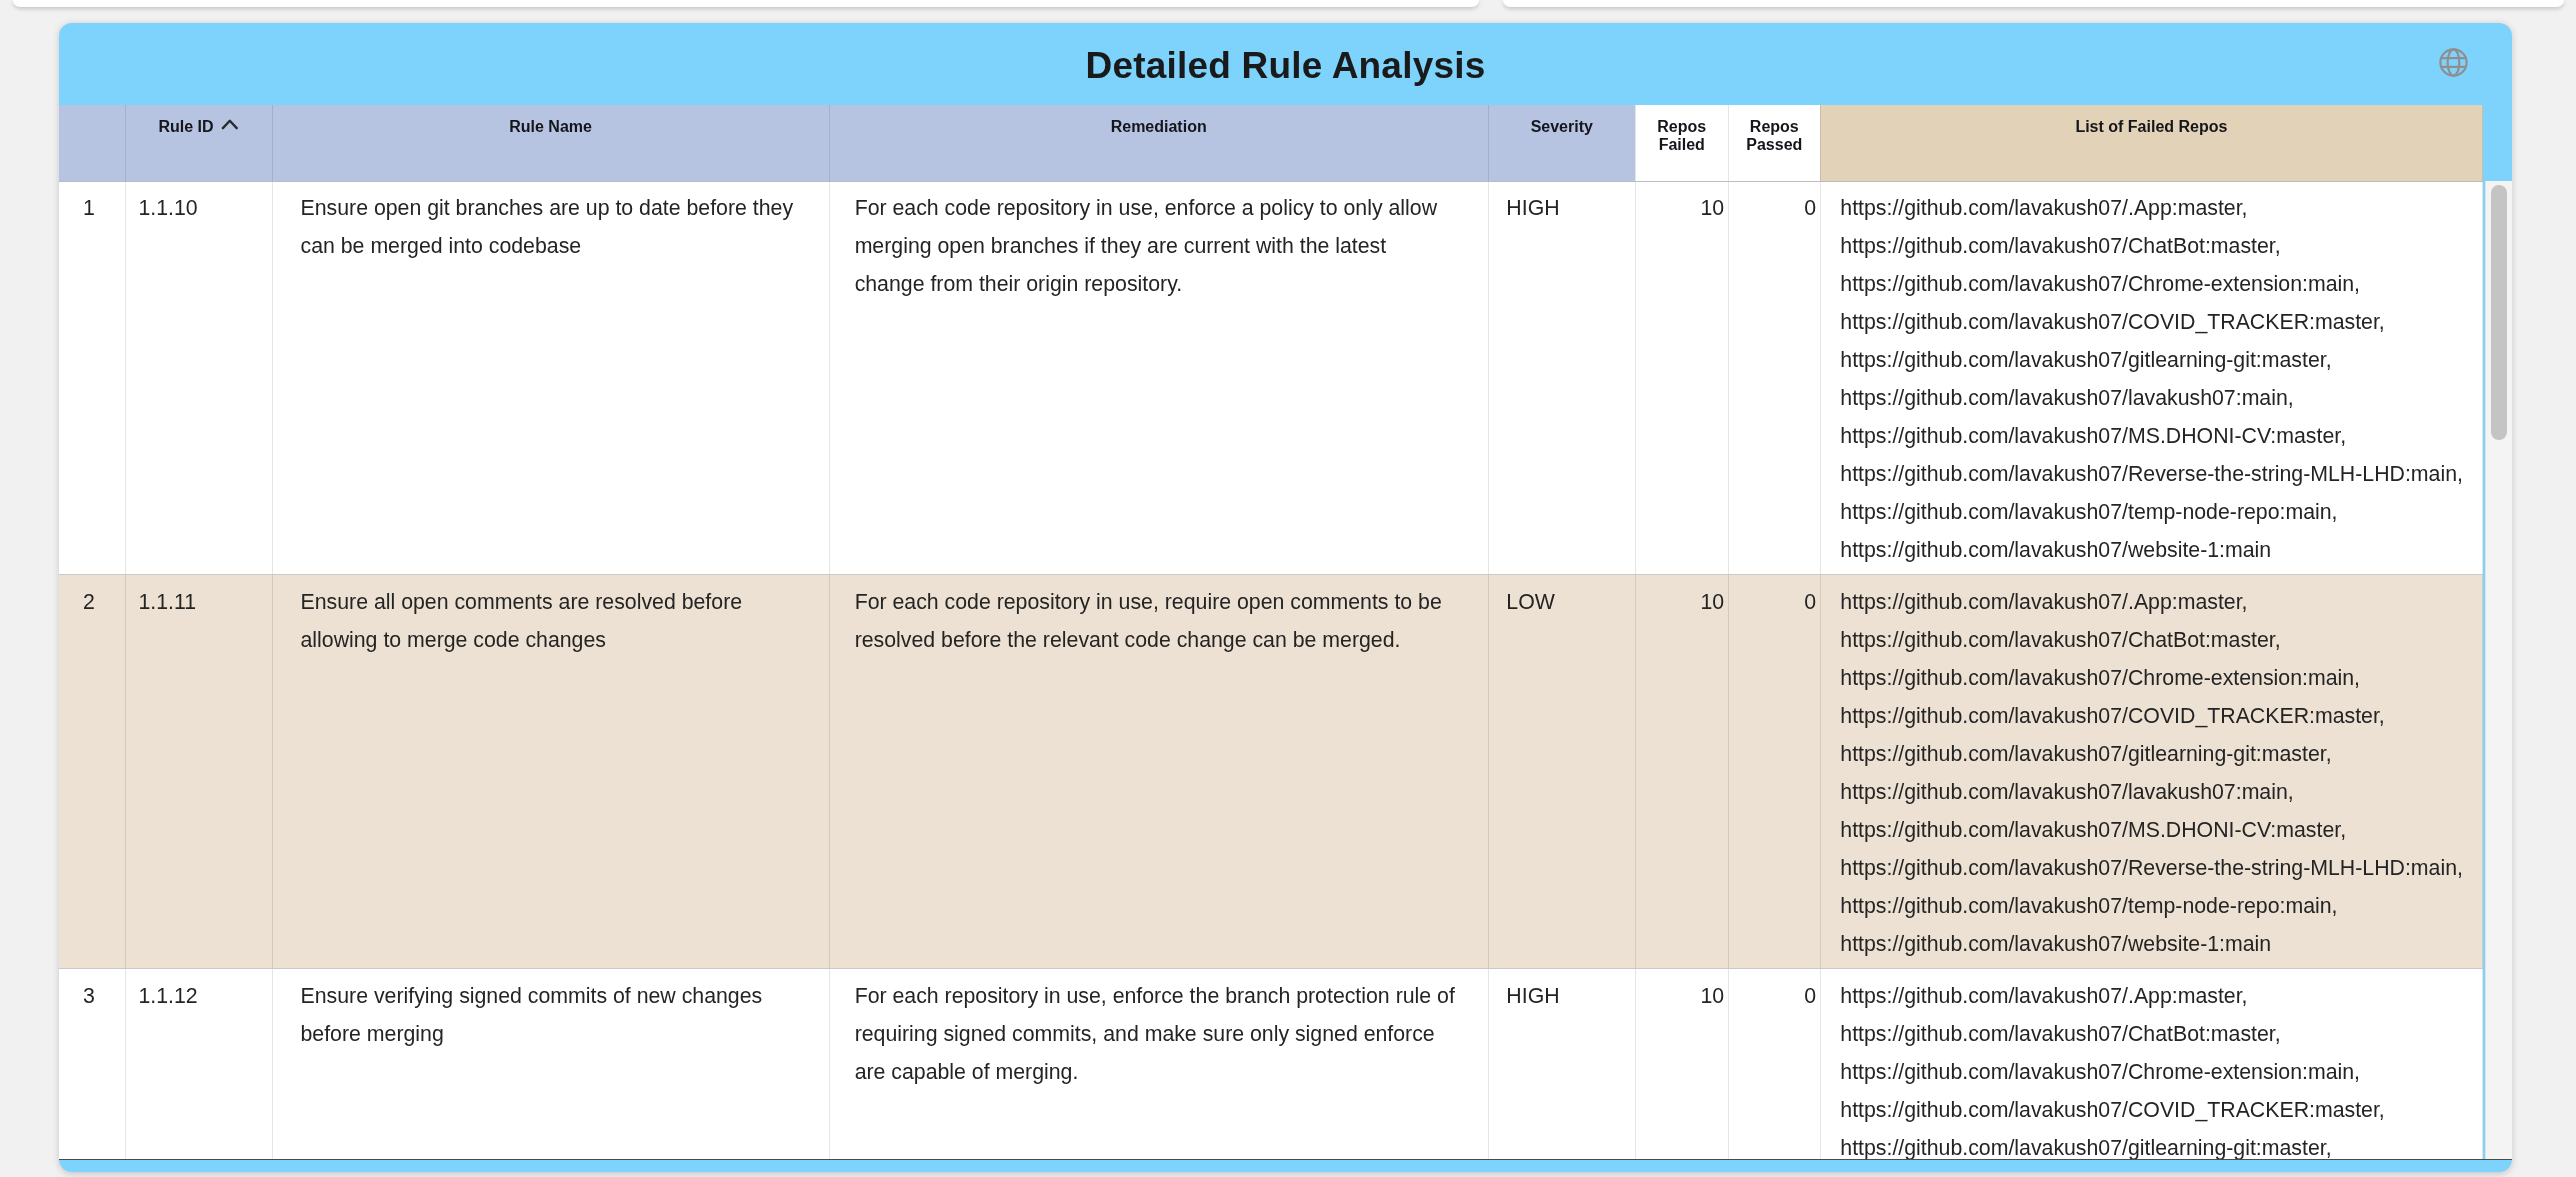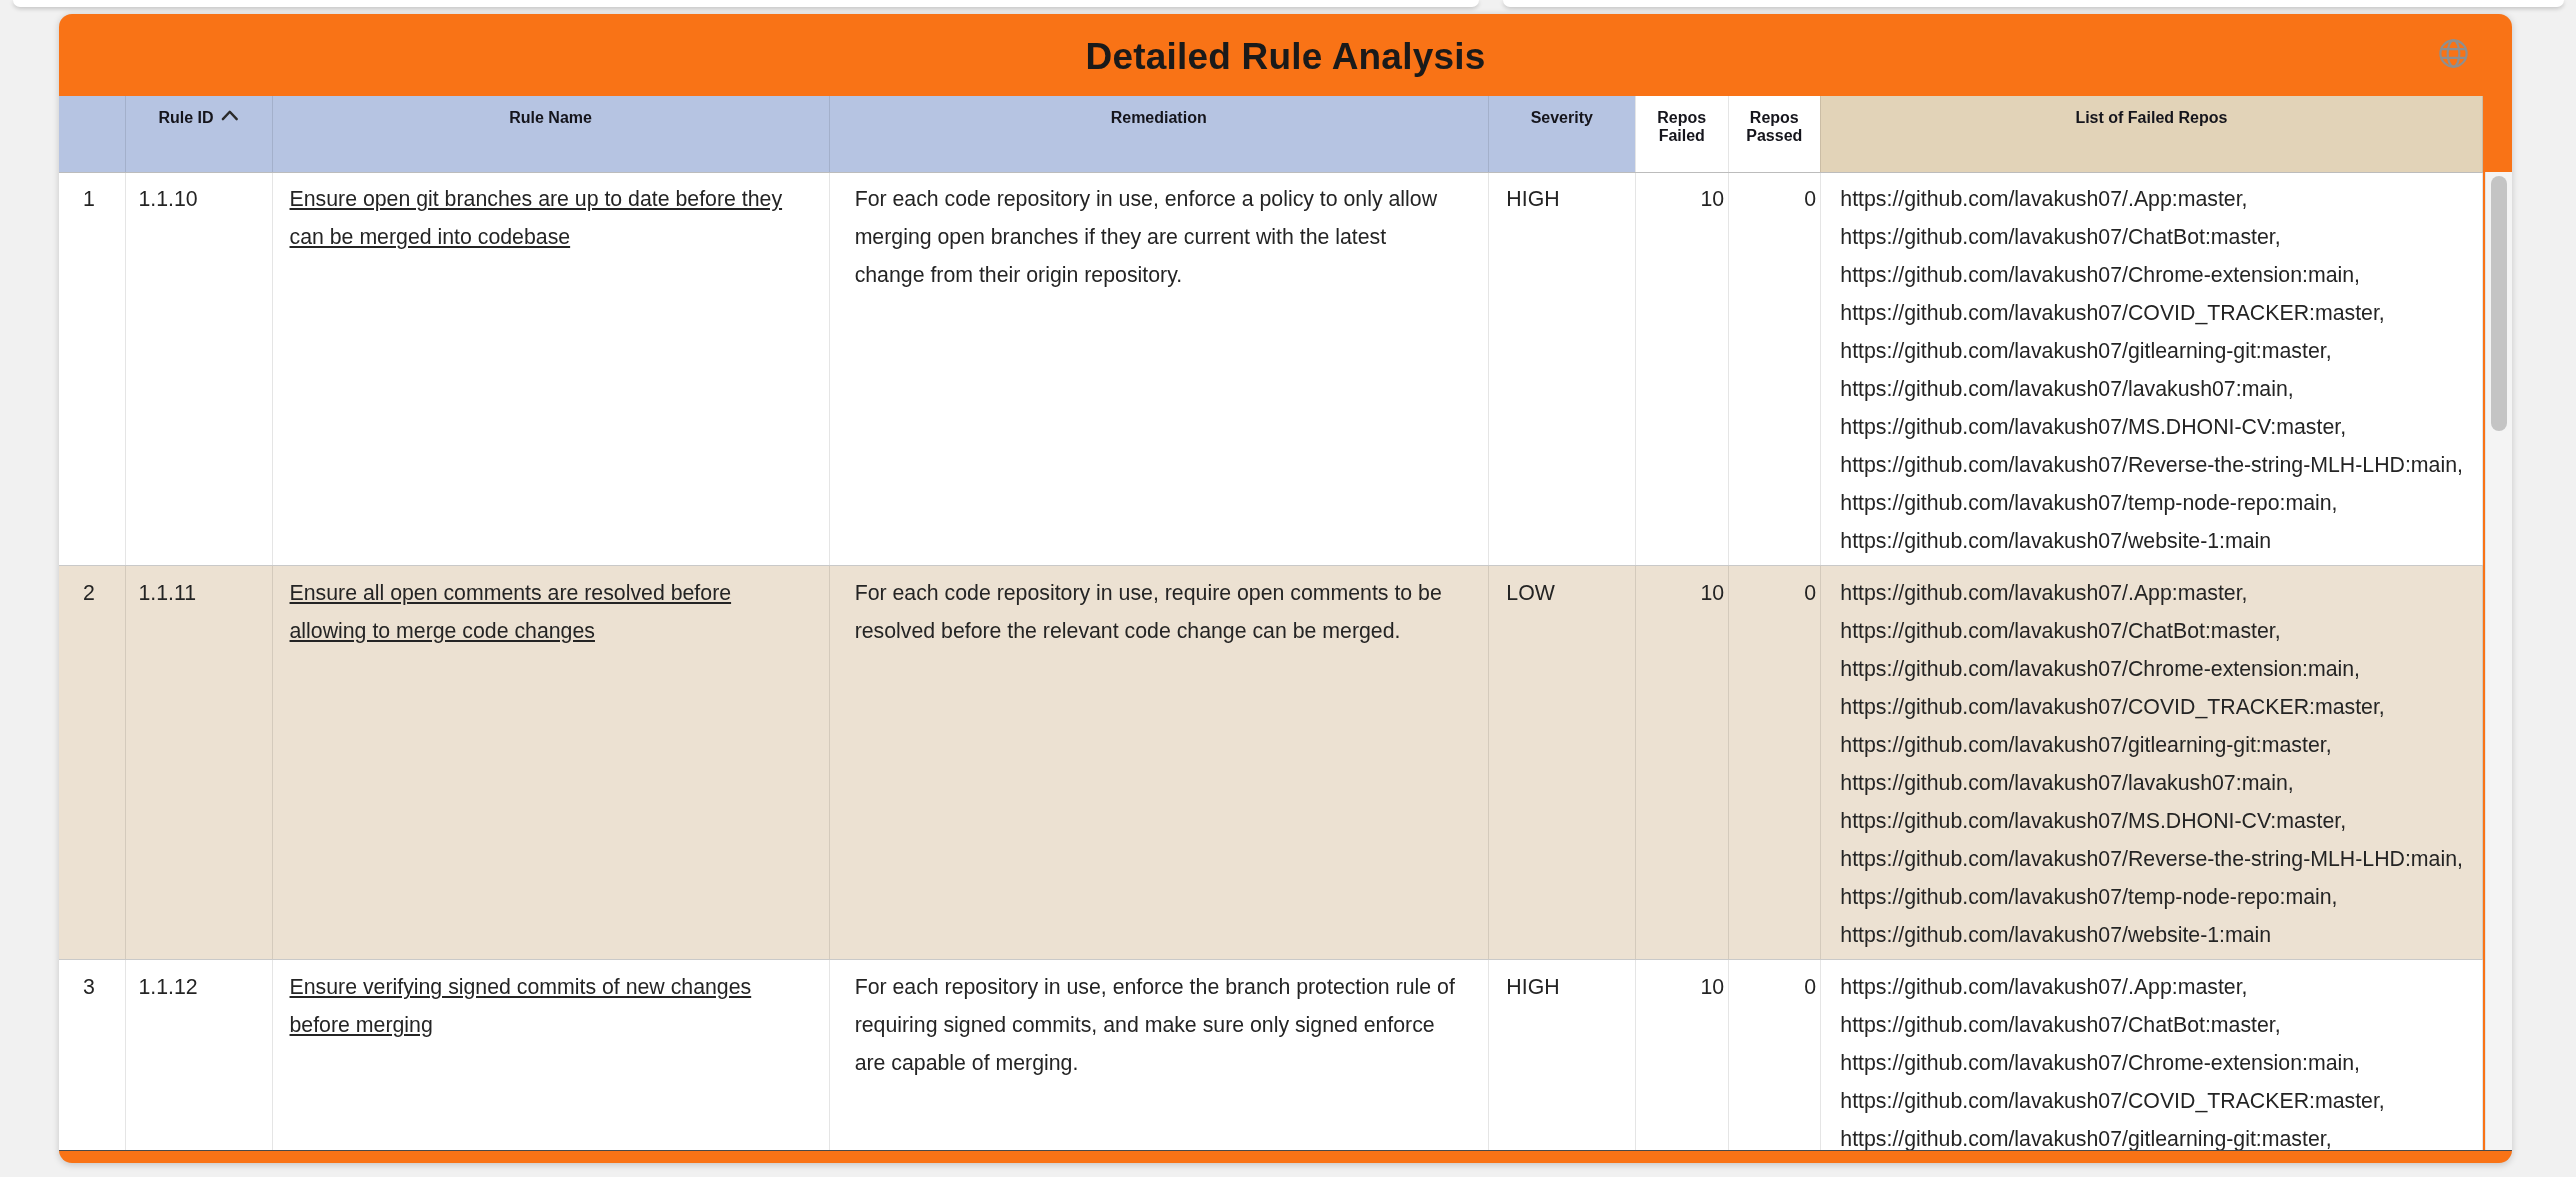--- a/index.html
+++ b/index.html
@@ -19,24 +19,24 @@
     background: #ffffff;
     border-radius: 0 0 9.3px 9.3px;
     box-shadow: 0 1.9px 4.6px rgba(0,0,0,0.18);
   }
   .top-card-1 { left: 13px;  width: 1466px; }
   .top-card-2 { left: 1503px; width: 1061px; }
 
   .card {
     position: absolute;
     left: 59px;
-    top: 14px;
+    top: 23px;
     width: 2453px;
     height: 1149px;
-    background: #f97316;
+    background: #7dd3fc;
     border-radius: 13px;
     box-shadow: 0 1.9px 7.4px rgba(0,0,0,0.18);
     overflow: hidden;
   }
   .card-header {
     position: relative;
     height: 82px;
   }
   .card-header h1 {
     margin: 0;
@@ -101,21 +101,21 @@
   tbody tr.row-odd  { background: #ffffff; }
   tbody tr.row-even { background: #ece1d2; }
   tbody td {
     padding: 7.4px 16.7px 5.6px 18.5px;
     line-height: 38px;
     border-bottom: 0.9px solid #c9c9c9;
     color: #242424;
   }
   td.c-index  { text-align: center; padding-left: 3.7px; padding-right: 9.3px; }
   td.c-ruleid { padding-left: 13px; }
-  td.c-name   { padding-left: 17px; padding-right: 24px; text-decoration: underline; }
+  td.c-name   { padding-left: 28px; padding-right: 24px; }
   td.c-rem    { padding-left: 25px; padding-right: 30px; }
   td.c-sev    { padding-left: 17.6px; margin-left: 16px; }
   td.c-rf, td.c-rp { text-align: right; padding-left: 6px; padding-right: 3.7px; }
   td.c-list   { padding-left: 19.5px; padding-right: 9.3px; }
 
   .scrollbar {
     position: absolute;
     top: 76px;
     right: 0;
     width: 26px;

